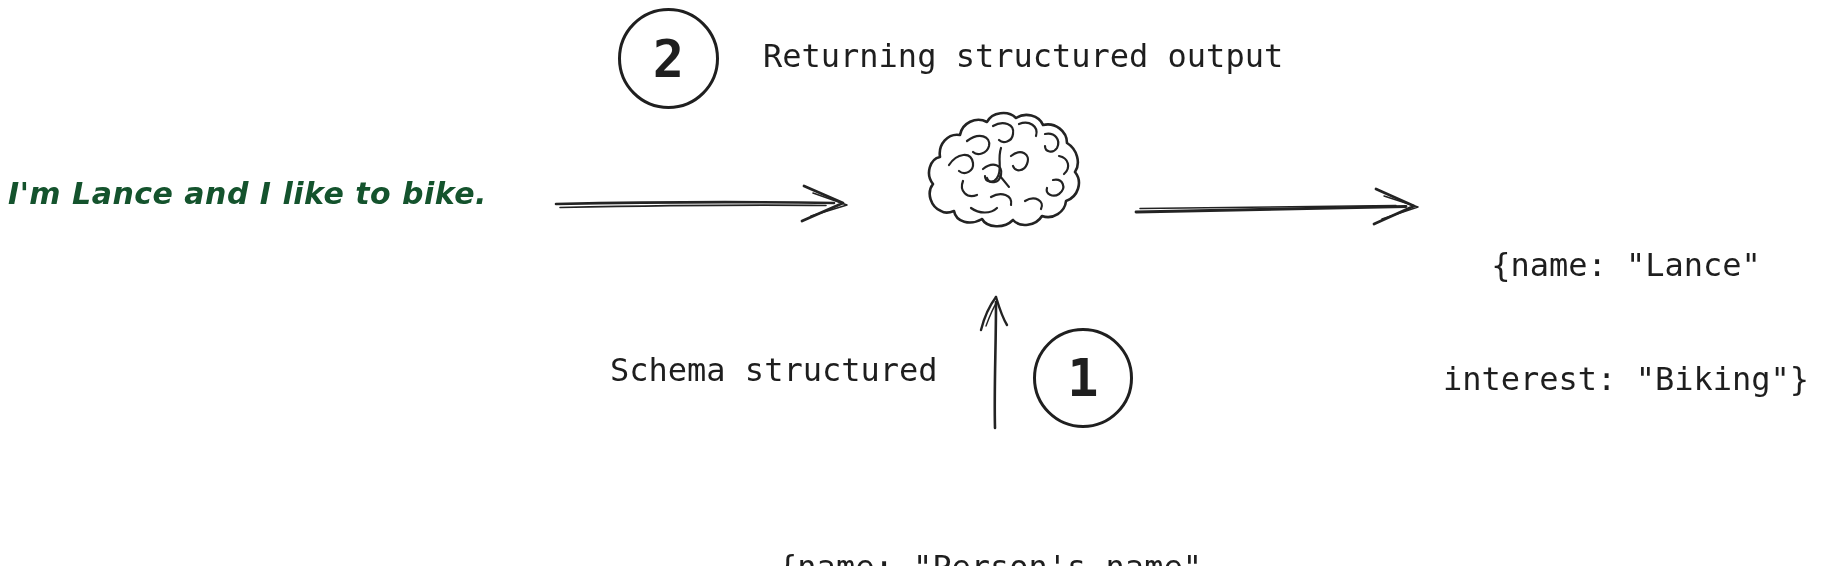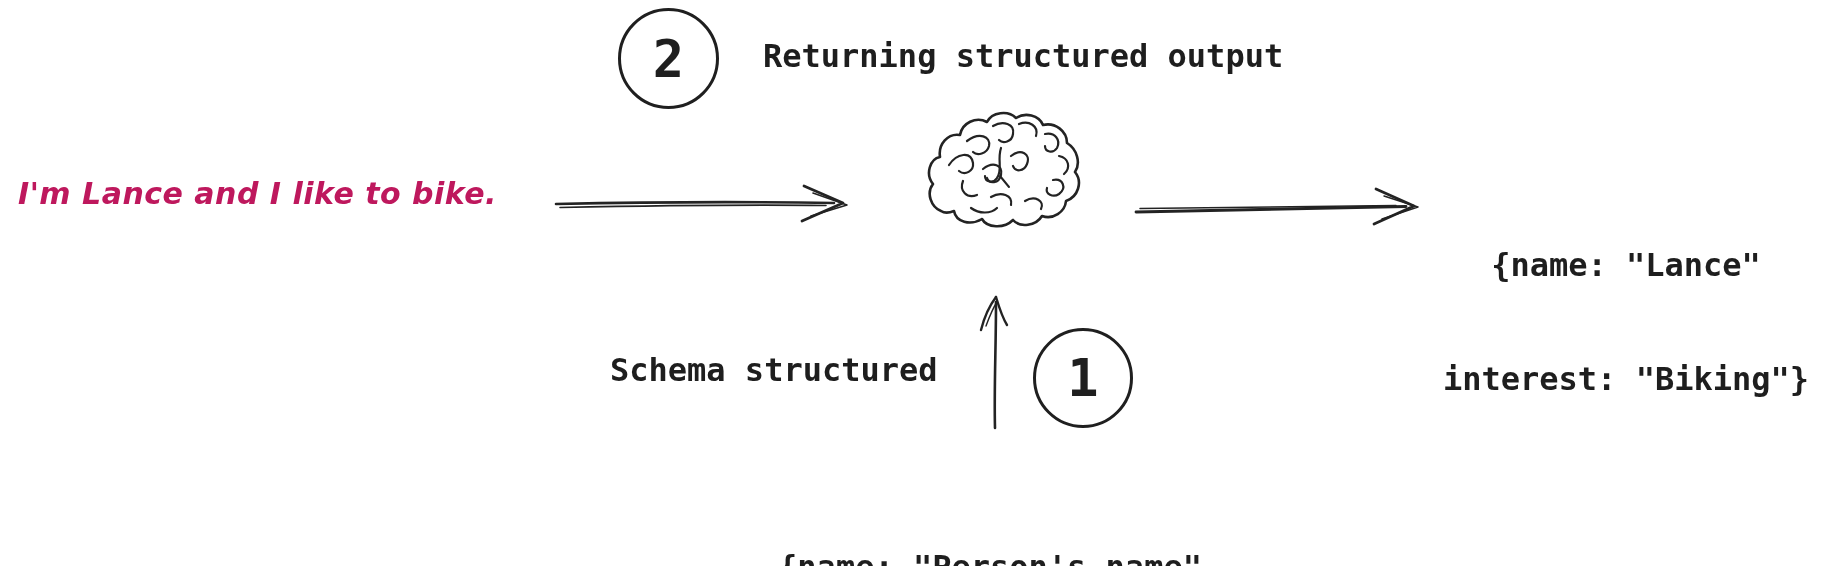--- a/index.html
+++ b/index.html
@@ -13,21 +13,21 @@
     color: #1e1e1e;
   }
   .art {
     position: absolute;
     left: 0; top: 0;
     width: 1838px; height: 566px;
     pointer-events: none;
   }
   .mono {
     font-family: "DejaVu Sans Mono", "Liberation Mono", monospace;
-    font-weight: 700;
+    font-weight: 400;
     font-size: 32px;
     color: #1e1e1e;
     white-space: pre;
   }
   .badge {
     position: absolute;
     border: 3.5px solid #1f1f1f;
     border-radius: 50%;
     background: #ffffff;
     display: flex;
@@ -43,23 +43,22 @@
     position: absolute; left: 763px; top: 36px;
     height: 40px; display: flex; align-items: center;
   }
   .handwriting {
     position: absolute; left: 8px; top: 176px;
     font-family: "DejaVu Sans", "Liberation Sans", sans-serif;
     font-style: italic;
     font-weight: 600;
     font-size: 30px;
     letter-spacing: 0.5px;
-    color: #be185d;
+    color: #14532d;
     white-space: pre;
-    margin-left: 10px;
   }
   .output-json {
     position: absolute; left: 1420px; top: 170px; width: 412px;
     text-align: center; line-height: 38px;
   }
   .schema-label {
     position: absolute; left: 610px; top: 350px;
     height: 40px; display: flex; align-items: center;
   }
   .schema-json {

